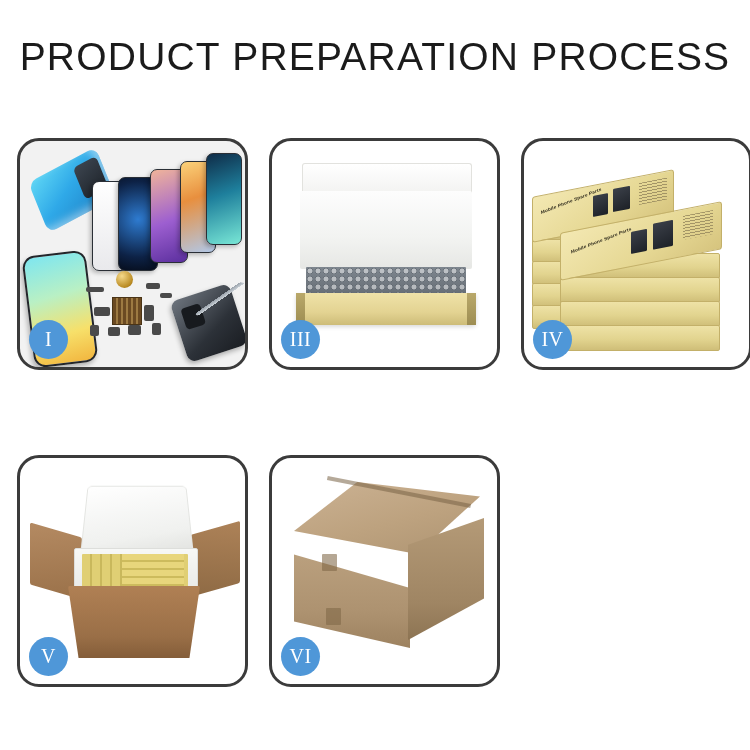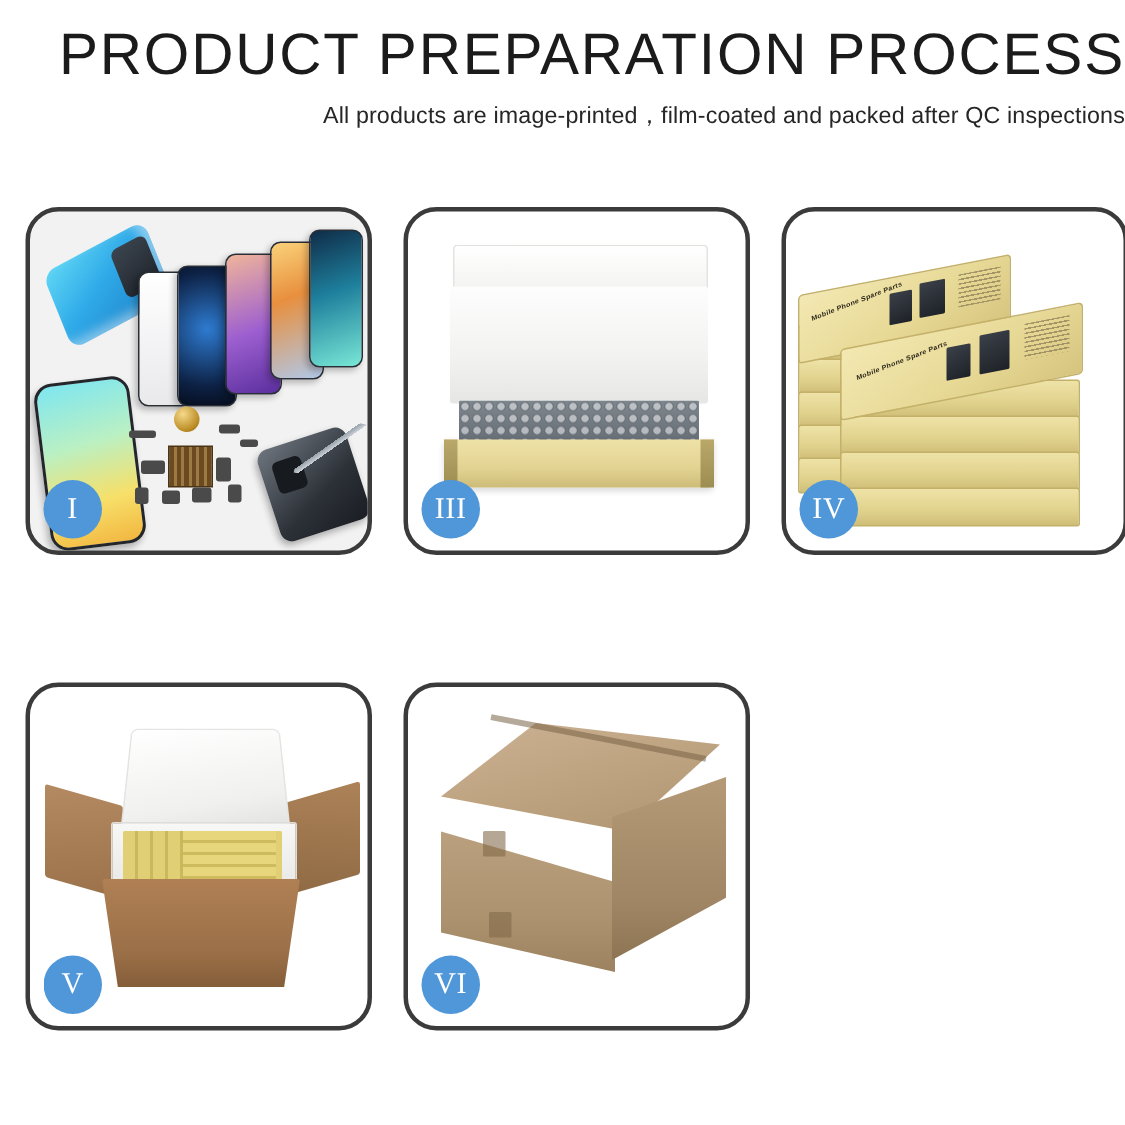--- a/index.html
+++ b/index.html
@@ -11,22 +11,22 @@
     width: 750px;
     height: 750px;
     font-family: "Liberation Sans", sans-serif;
     overflow: hidden;
     position: relative;
   }
 
   
   .header {
     width: 750px;
-    padding-top: 16px;
-    text-align: right;
+    padding-top: 36px;
+    text-align: center;
   }
   .title {
     font-size: 39px;
     letter-spacing: 1.2px;
     font-weight: 400;
     color: #1b1b1b;
     line-height: 1.08;
     white-space: nowrap;
   }
   .subtitle {
@@ -400,21 +400,20 @@
     width: 15px; height: 17px;
     background: rgba(128,103,71,.58);
     border-radius: 1px;
   }
 </style>
 </head>
 <body>
 
 <div class="header">
   <div class="title">PRODUCT PREPARATION PROCESS</div>
-  <div class="subtitle">All products are image-printed，film-coated and packed after QC inspections</div>
 </div>
 
 <div class="grid">
 
   <div class="panel tinted">
     <div class="stage">
       <div class="p1-protector"></div>
       <div class="p1-phonefan">
         <div class="p1-ph a"></div>
         <div class="p1-ph b"></div>

